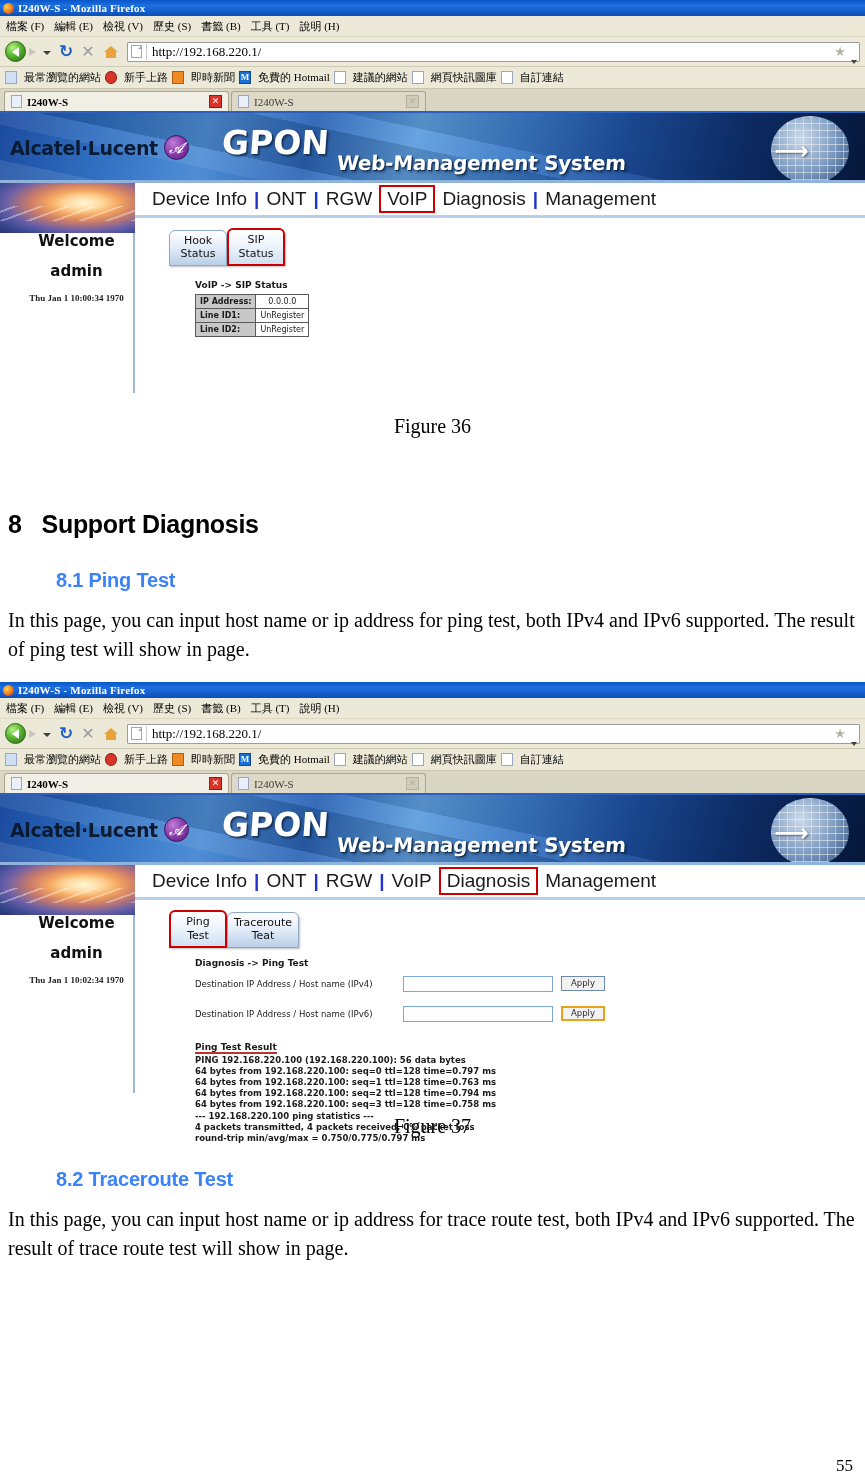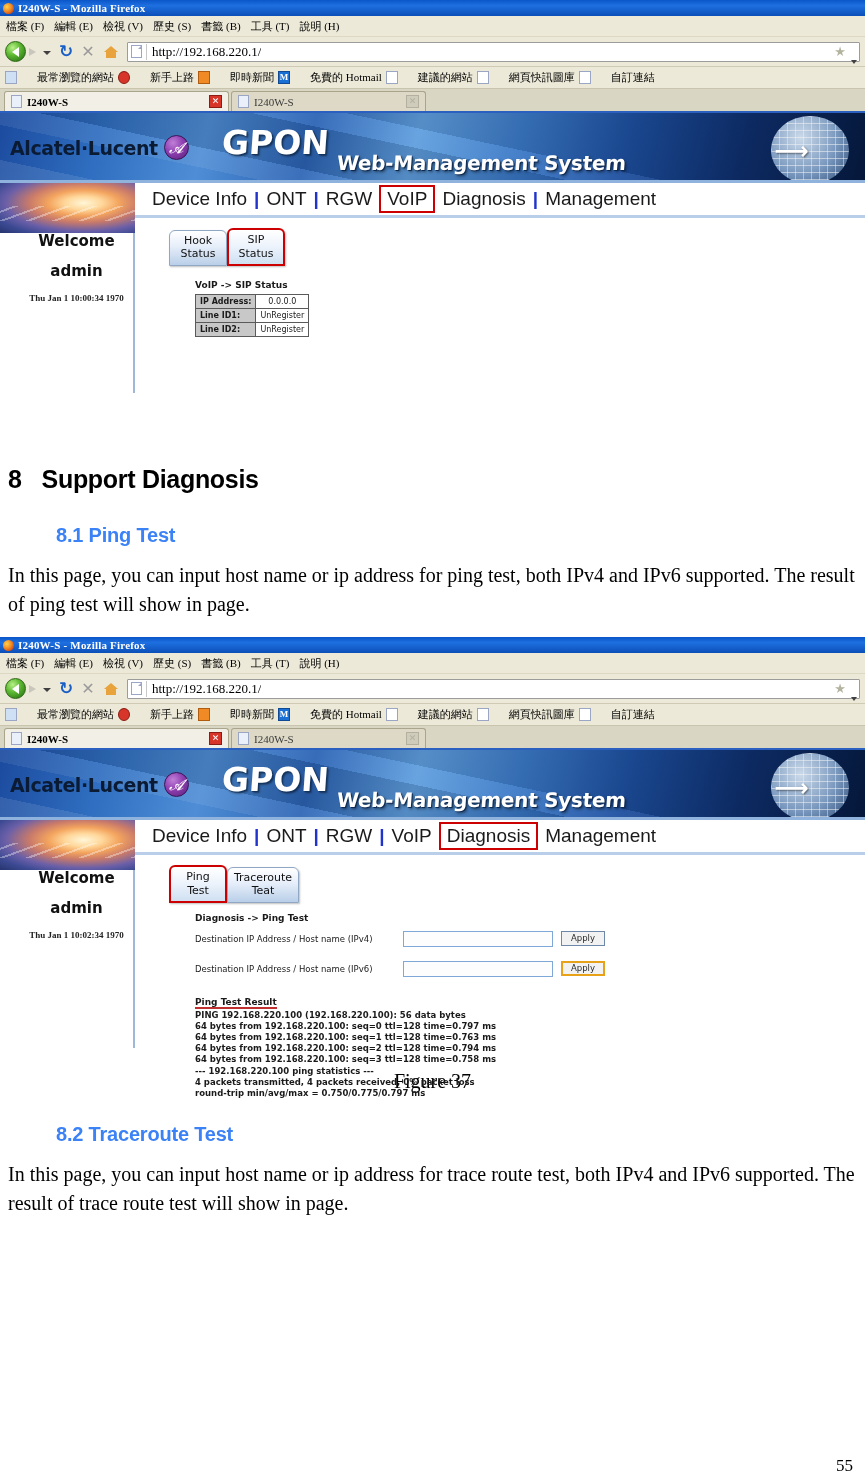--- a/index.html
+++ b/index.html
@@ -117,21 +117,21 @@
     border-left:3px solid transparent; border-right:3px solid transparent;
     border-top:4px solid #404040;
   }
 
   .bookmarkbar {
     height:22px; background:#ece9d8; display:flex; align-items:center;
     gap:4px; padding-left:5px; font-size:11px; color:#000;
     font-family:"Liberation Serif", serif;
     border-bottom:1px solid #c9c4ae; overflow:hidden;
   }
-  .bm { display:flex;align-items:center;gap:20px;white-space:nowrap;flex:0 0 auto; }
+  .bm { display:flex;align-items:center;gap:7px;white-space:nowrap;flex:0 0 auto; }
   .bm-ico { width:12px;height:13px;flex:0 0 auto;border:1px solid #9aa6c4;background:#fff; }
   .bm-ico.blue { background:#cfe0f5; }
   .bm-ico.red  { background:#d8352a;border-color:#8d1c14;border-radius:50%; }
   .bm-ico.orange{ background:#f08a24;border-color:#b05c10; }
   .bm-ico.hot  { background:#1a6fd4;border-color:#104a92;color:#fff;font-size:9px;
                  text-align:center;line-height:11px;font-weight:bold; }
 
   .tabstrip {
     height:24px; background:#d9d6c4; display:flex; align-items:flex-end;
     padding-left:4px; border-bottom:2px solid #2b5fc0;
@@ -490,20 +490,21 @@
             <td class="v">UnRegister</td>
           </tr>
         </tbody>
           </table>
       </div>
     </div>
   </div>
 </div>
 
 <div class="doc">
+  <div class="figcap" style="margin-top:22px;">Figure 36</div>
   <h1 class="sec" style="margin-top:72px;">
     <span>8</span>&nbsp;&nbsp;&nbsp;<span>Support Diagnosis</span>
   </h1>
   <h2 class="sec" style="margin-top:30px;">8.1    Ping Test</h2>
   <p class="body" style="margin-top:14px;">In this page, you can input host name or ip address for ping test, both IPv4 and IPv6 supported. The result of ping test will show in page.</p>
 </div>
 
 <div class="browser" style="margin-top:18px;">
 
   <div class="titlebar">

